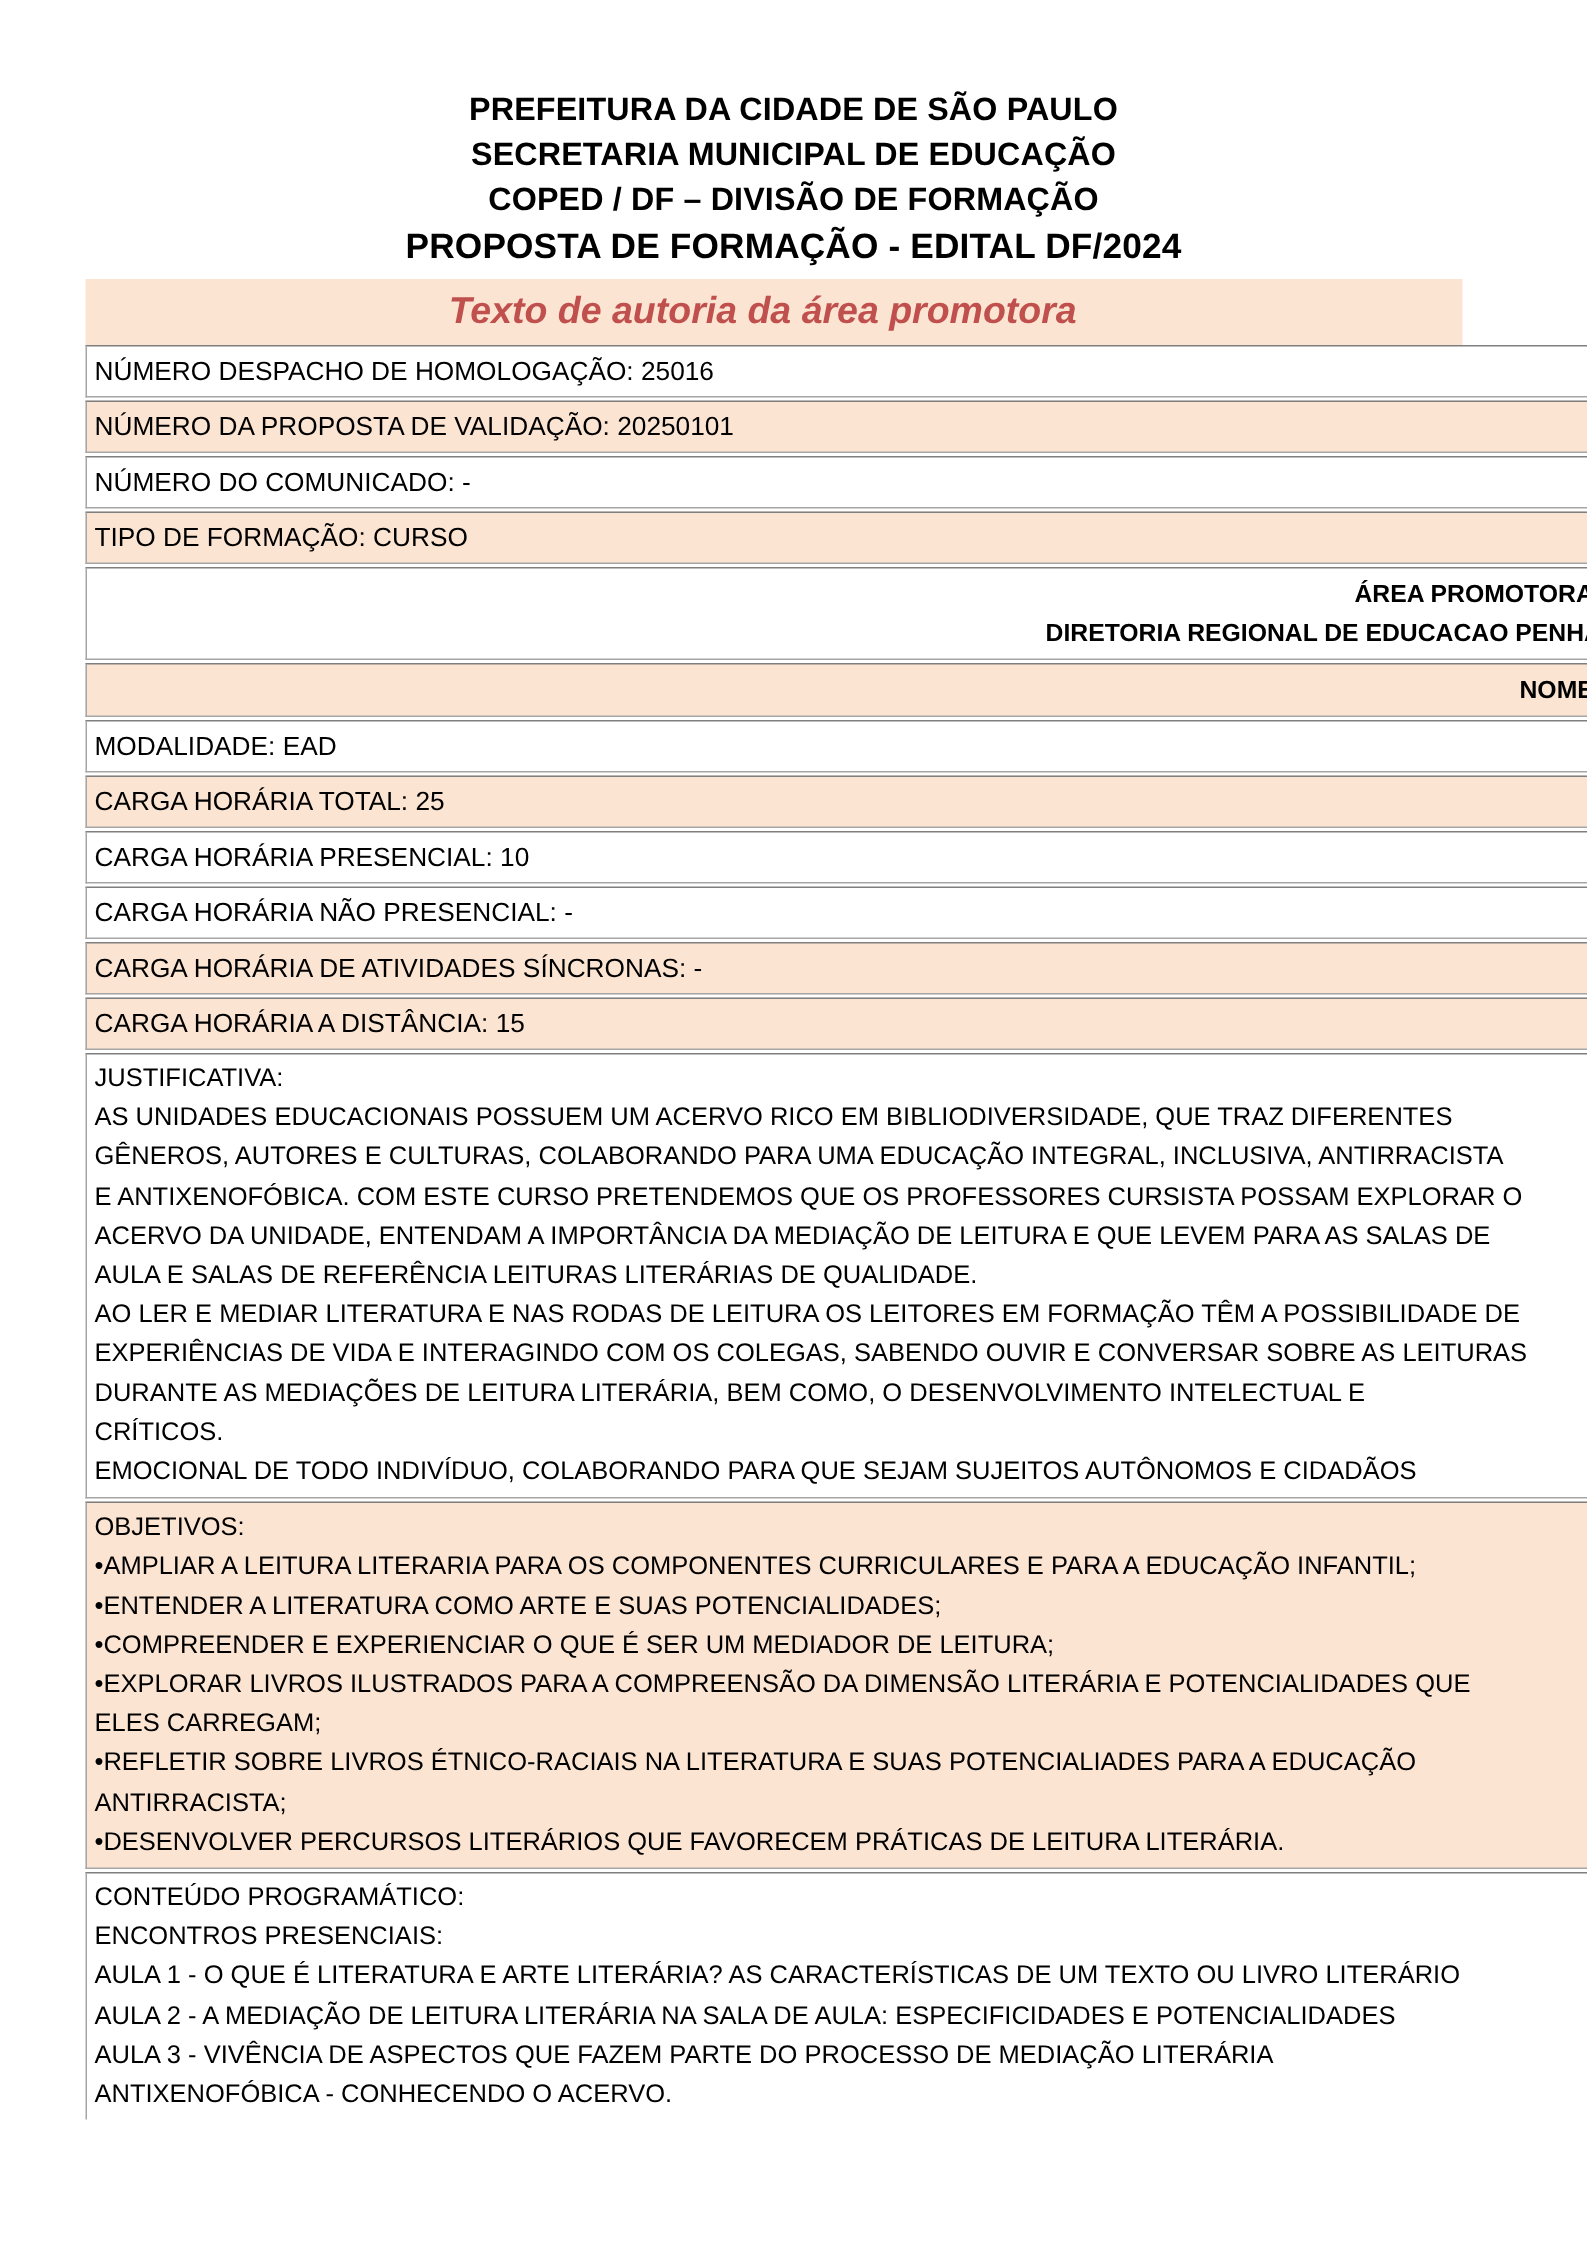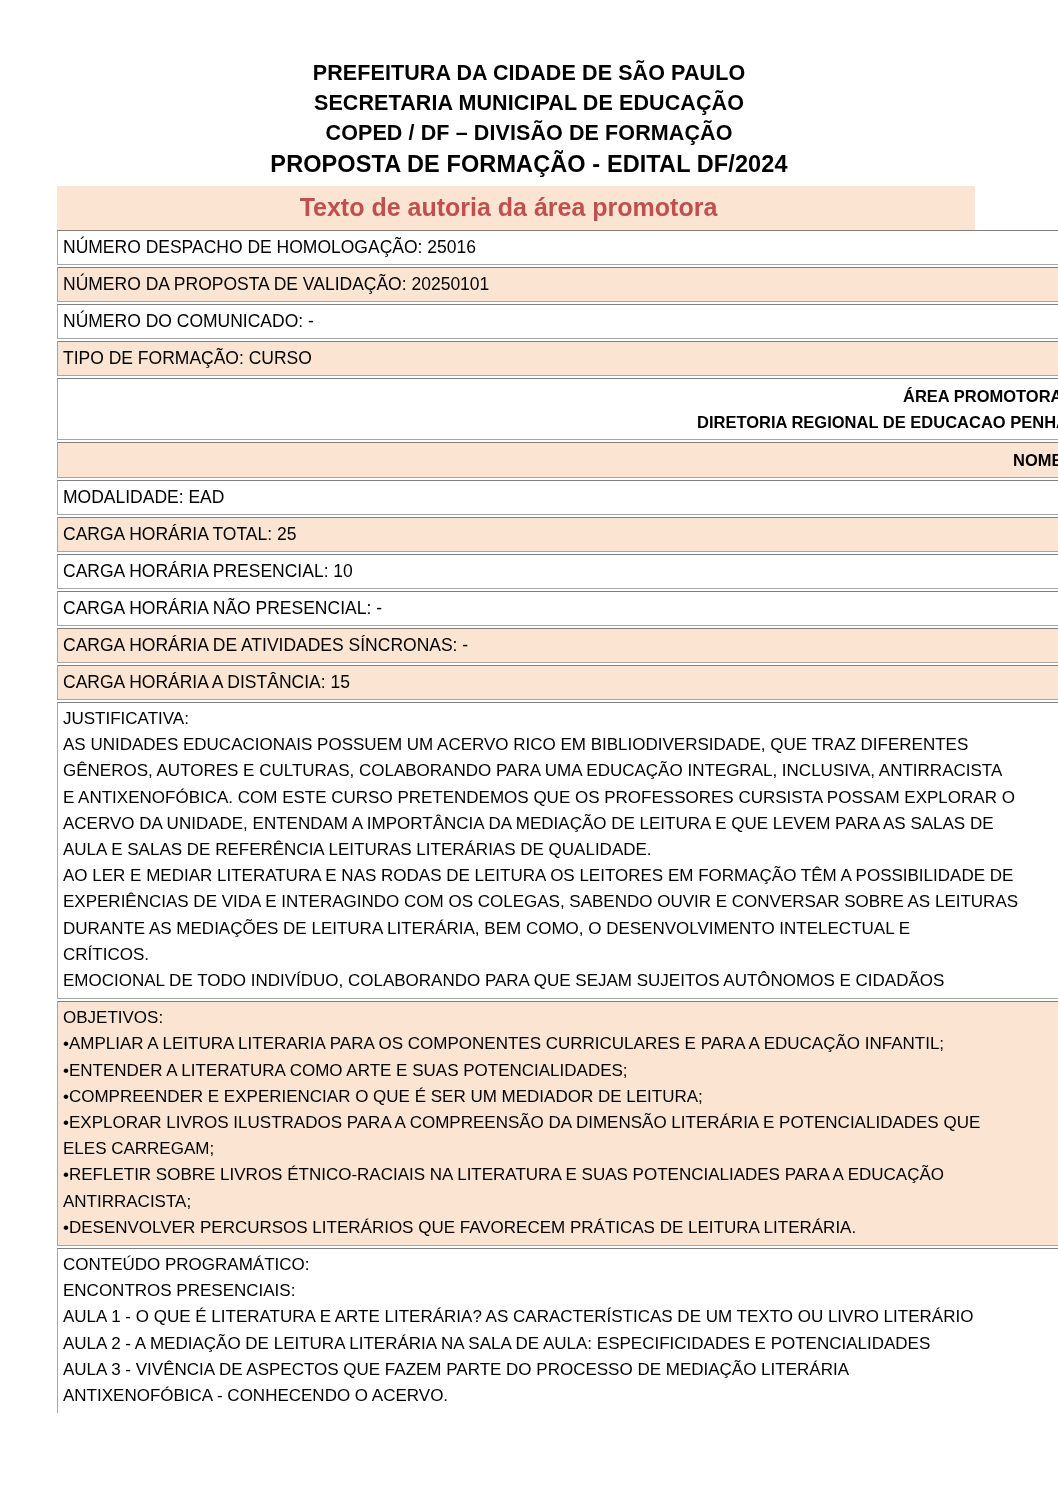--- a/index.html
+++ b/index.html
@@ -47,20 +47,21 @@
   }
   .banner {
     background: #fce4d2;
     text-align: center;
     color: #c0504d;
     font-weight: bold;
     font-size: 25px;
     line-height: 38px;
     padding: 2px 15px 4px 0;
     border: none;
+    font-style: italic;
   }
   .row {
     position: relative;
     box-sizing: border-box;
     width: 1014px;
     border: 1px solid #a6a6a6;
     border-top-color: #7f7f7f;
     padding: 4px 2px 4px 5px;
     font-size: 17.5px;
     line-height: 25px;

